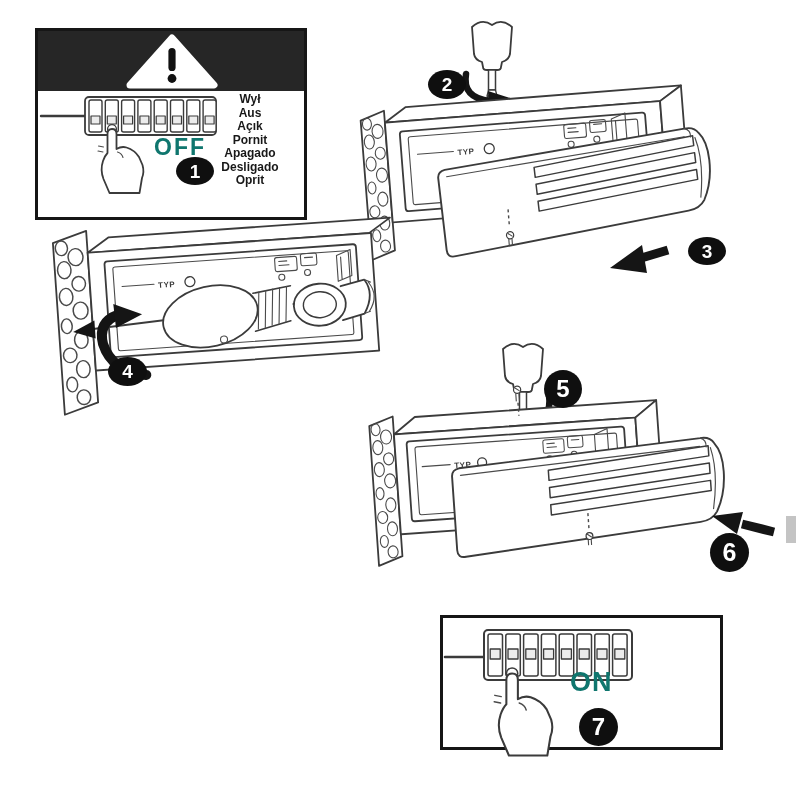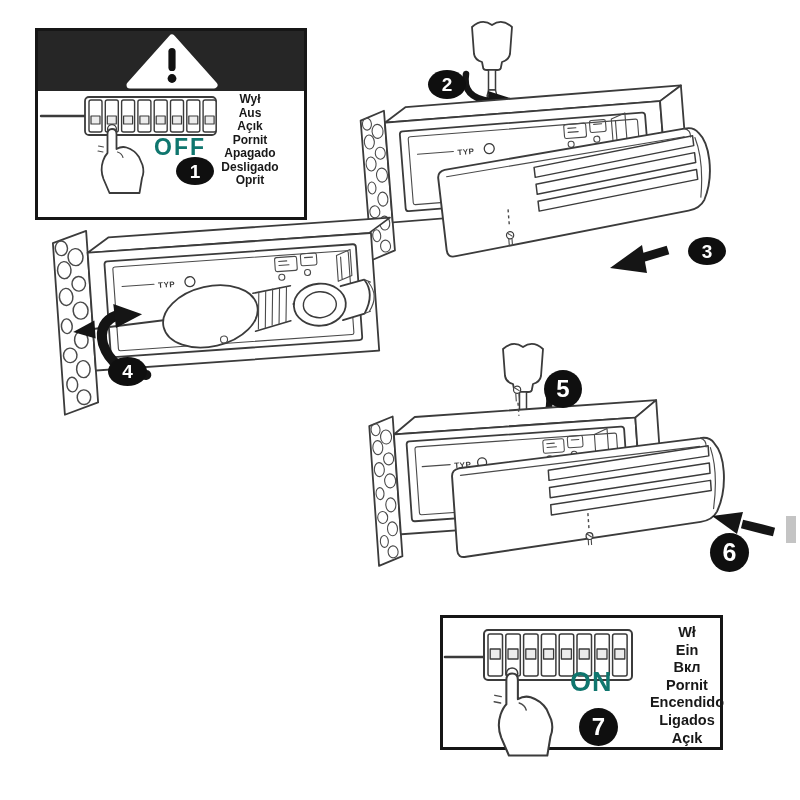--- a/index.html
+++ b/index.html
@@ -355,26 +355,17 @@
             <rect x="169.6" y="11" width="14.5" height="42" rx="2" class="strokeW" style="stroke-width:1.5"></rect>
             <rect x="171.8" y="26" width="10" height="10" class="strokeW" style="stroke-width:1.3;fill:#ececec"></rect>
           </g>
       </g>
       <g transform="translate(48,48) scale(1.28)">
         <circle cx="16.5" cy="2" r="4.4" class="strokeW" style="stroke-width:1.2"></circle>
         <path d="M12,26 L12,7 Q12,2 16.5,2 Q21,2 21,7 L21,22 Q26,19 31,20.5 Q39,23 43.5,30 L47,38 Q49,45 46.5,51 L44,66 L14,66 L8,52 Q4.5,43 7.5,34 Q9.5,28.5 12,26 Z" class="strokeW" style="stroke-width:1.6"></path>
         <path d="M22,25 q4.5,1.5 5.5,5.5 M3,19 l5,1 M2.5,24 l5,1" class="thin"></path>
       </g>
     </svg>
-    <div class="langs" style="left:184px;top:6px;width:120px;font-size:14.5px;line-height:17.6px;">
-      <div class="ln">Wł</div>
-      <div class="ln">Ein</div>
-      <div class="ln">Вкл</div>
-      <div class="ln">Pornit</div>
-      <div class="ln">Encendido</div>
-      <div class="ln">Ligados</div>
-      <div class="ln">Açık</div>
-    </div>
   </div>
   <div class="state-label" style="left:570px;top:667px;font-size:27px;letter-spacing:1px;">ON</div>
   <div class="badge" style="left:579px;top:708px;width:39px;height:38px;font-size:24px;">7</div>
 
 </div>
 
 </body></html>

